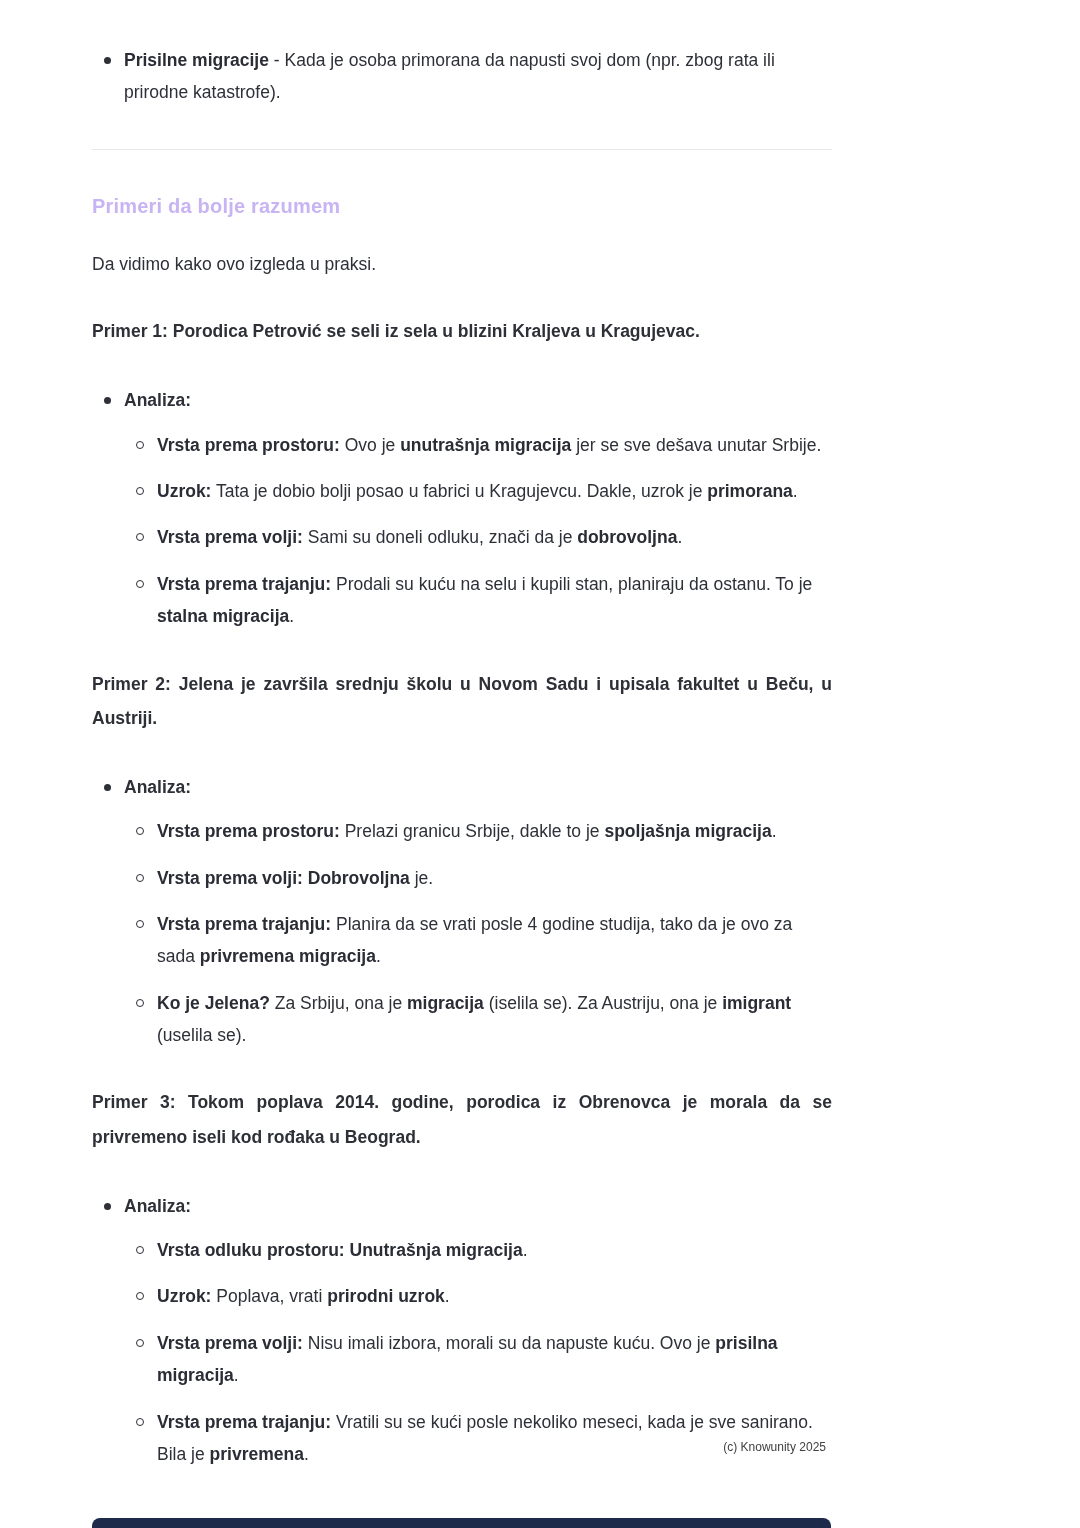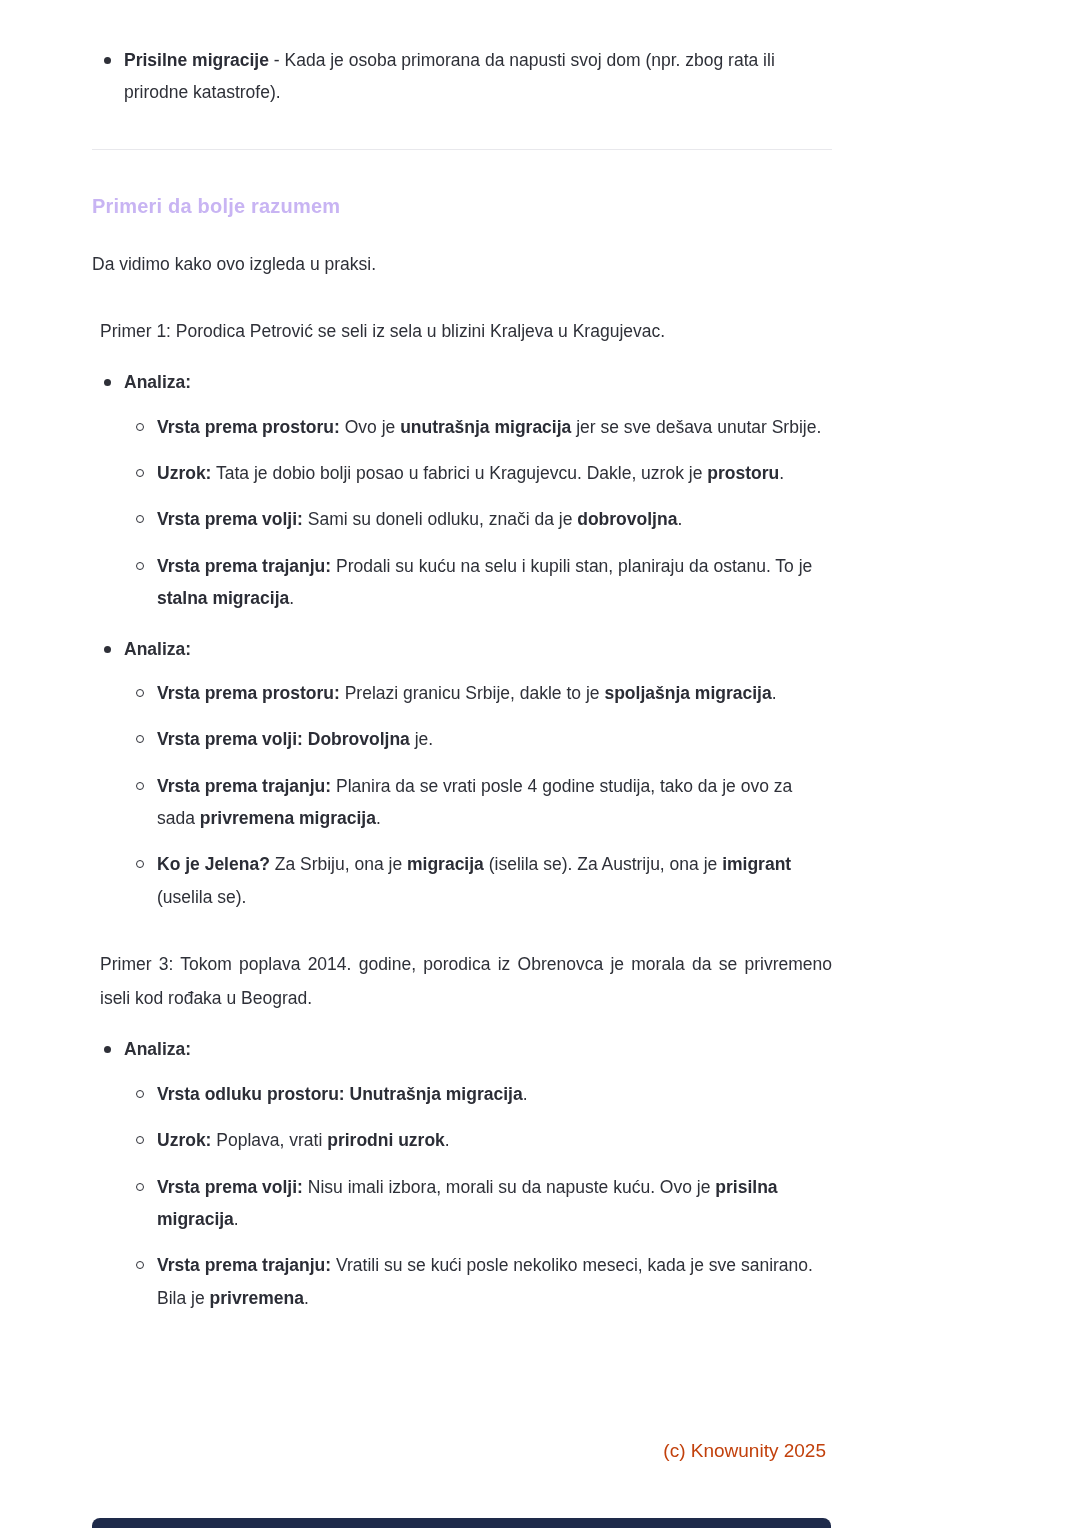--- a/index.html
+++ b/index.html
@@ -36,28 +36,28 @@
     font-size: 20px;
     line-height: 1.2;
     font-weight: 700;
     color: #c8b4f3;
     letter-spacing: 0.2px;
   }
   p.lead {
     margin: 30px 0 0 0;
   }
   p.primer-title {
-    margin: 34px 0 0 8px;
-    font-weight: 400;
+    margin: 34px 0 0 0;
+    font-weight: 700;
     line-height: 1.95;
     text-align: justify;
   }
 
   ul { list-style: none; margin: 0; padding: 0; }
-  ul.lvl1 { margin-top: 18px; }
+  ul.lvl1 { margin-top: 36px; }
   ul.lvl1 > li {
     display: flex;
     gap: 13px;
     margin-bottom: 0;
   }
   .marker-disc {
     flex: 0 0 auto;
     width: 7px; height: 7px;
     border-radius: 50%;
     background: #2e3038;
@@ -91,22 +91,22 @@
     width: 10px;
     height: 1430px;
     border-radius: 6px;
     background: #e6dcf6;
     z-index: 1;
   }
   .footer-credit {
     position: absolute;
     top: 1440px;
     right: 66px;
-    font-size: 19px;
-    color: #c2410c;
+    font-size: 12px;
+    color: #404040;
     z-index: 2;
     white-space: nowrap;
   }
   .dark-section-edge {
     position: absolute;
     left: 92px;
     top: 1518px;
     width: 739px;
     height: 12px;
     background: #1e2a4a;
@@ -138,35 +138,36 @@
         <span class="marker-disc"></span>
         <div class="li-body">
           <span class="analysis-label">Analiza:</span>
           <ul class="lvl2">
             <li>
               <span class="marker-circle"></span>
               <span class="li-body"><strong>Vrsta prema prostoru:</strong><span> Ovo je </span><strong>unutrašnja migracija</strong><span> jer se sve dešava unutar Srbije.</span></span>
             </li>
             <li>
               <span class="marker-circle"></span>
-              <span class="li-body"><strong>Uzrok:</strong><span> Tata je dobio bolji posao u fabrici u Kragujevcu. Dakle, uzrok je </span><strong>prostoru</strong><span>.</span></span>
+              <span class="li-body"><strong>Uzrok:</strong><span> Tata je dobio bolji posao u fabrici u Kragujevcu. Dakle, uzrok je </span><strong>primorana</strong><span>.</span></span>
             </li>
             <li>
               <span class="marker-circle"></span>
               <span class="li-body"><strong>Vrsta prema volji:</strong><span> Sami su doneli odluku, znači da je </span><strong>dobrovoljna</strong><span>.</span></span>
             </li>
             <li>
               <span class="marker-circle"></span>
               <span class="li-body"><strong>Vrsta prema trajanju:</strong><span> Prodali su kuću na selu i kupili stan, planiraju da ostanu. To je </span><strong>stalna migracija</strong><span>.</span></span>
             </li>
           </ul>
         </div>
       </li>
     </ul>
 
+    <p class="primer-title">Primer 2: Jelena je završila srednju školu u Novom Sadu i upisala fakultet u Beču, u Austriji.</p>
     <ul class="lvl1">
       <li>
         <span class="marker-disc"></span>
         <div class="li-body">
           <span class="analysis-label">Analiza:</span>
           <ul class="lvl2">
             <li>
               <span class="marker-circle"></span>
               <span class="li-body"><strong>Vrsta prema prostoru:</strong><span> Prelazi granicu Srbije, dakle to je </span><strong>spoljašnja migracija</strong><span>.</span></span>
             </li>

